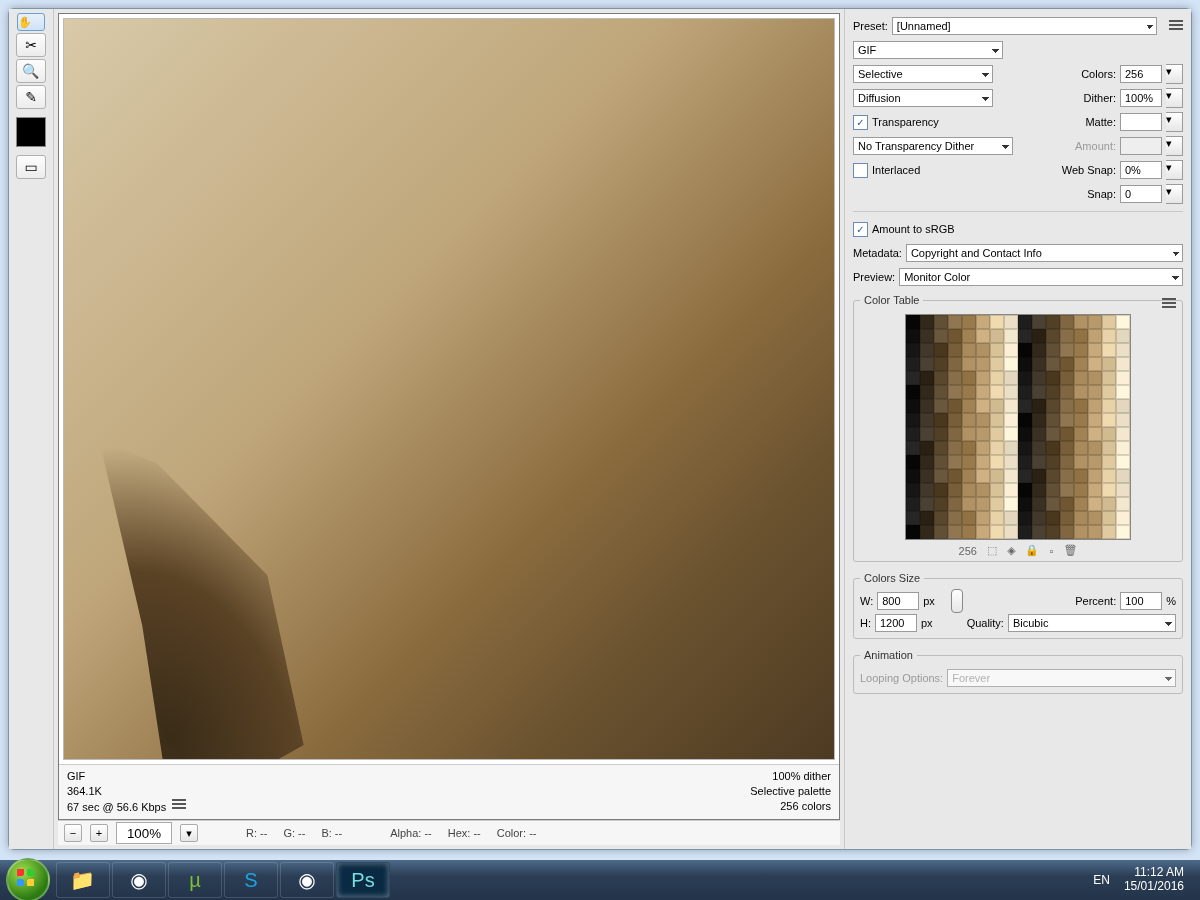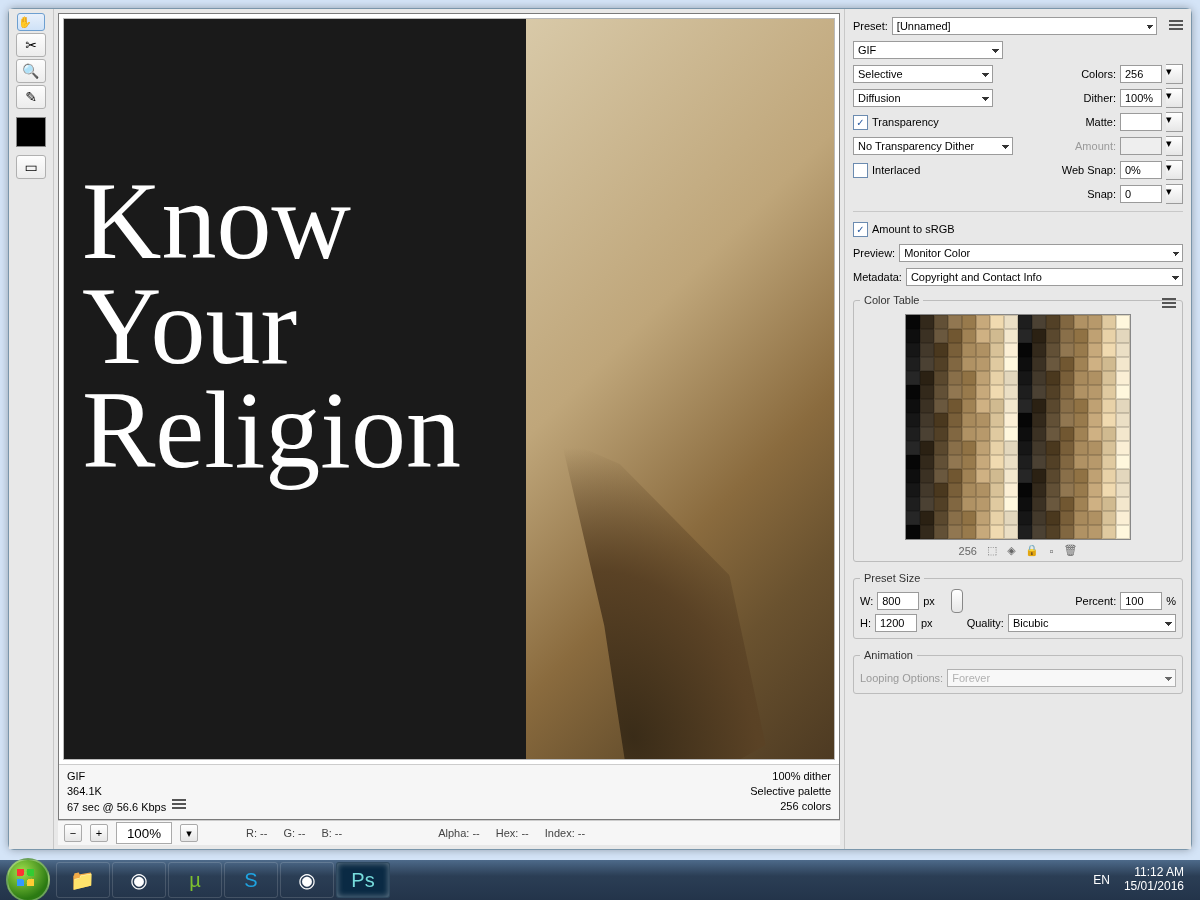--- a/index.html
+++ b/index.html
@@ -75,27 +75,20 @@
       <div class="tbtn">✂</div>
       <div class="tbtn">🔍</div>
       <div class="tbtn">✎</div>
       <div class="swatch"></div>
       <div class="tbtn" style="margin-top:6px">▭</div>
     </div>
 
     <div class="center">
       <div class="canvas-wrap">
         <div class="canvas">
-          <div class="canvas-left">
-            <div class="big-text">
-              <div>Know</div>
-              <div>Your</div>
-              <div>Religion</div>
-            </div>
-          </div>
           <div class="canvas-right">
               <div class="feather"></div>
             </div>
         </div>
         <div class="info-bar">
           <div class="col">
             <span>GIF</span>
             <span>364.1K</span>
             <span><span>67 sec @ 56.6 Kbps</span>&nbsp; <span class="flymenu"></span></span>
           </div>
@@ -109,24 +102,24 @@
       <div class="bottom-bar">
         <div class="mini">−</div>
         <div class="mini">+</div>
         <input class="zoombox" value="100%" style="">
         <div class="mini">▾</div>
         <div class="readouts">
           <span>R: --</span>
           <span>G: --</span>
           <span>B: --</span>
         </div>
-        <div class="readouts" style="margin-left:88px">
+        <div class="readouts" style="margin-left:40px">
           <span>Alpha: --</span>
           <span>Hex: --</span>
-          <span>Index: --</span>
+          <span>Color: --</span>
         </div>
       </div>
     </div>
 
     <div class="rpanel">
       <div class="row">
         <label>Preset:</label>
         <select class="sel wide"><option>[Unnamed]</option></select>
         <span class="flymenu" style="margin-left:8px"></span>
       </div>
@@ -171,26 +164,26 @@
           <div class="spin">▾</div>
       </div>
 
       <div style="height:1px;background:#c8c8c8;margin:4px 0"></div>
 
       <div class="row">
         <span class="check">✓</span>
         <label>Amount to sRGB</label>
       </div>
       <div class="row">
+        <label>Metadata:</label>
+        <select class="sel wide"><option>Copyright and Contact Info</option></select>
+      </div>
+      <div class="row">
         <label>Preview:</label>
         <select class="sel wide"><option>Monitor Color</option></select>
-      </div>
-      <div class="row">
-        <label>Metadata:</label>
-        <select class="sel wide"><option>Copyright and Contact Info</option></select>
       </div>
 
       <fieldset>
         <legend>Color Table</legend>
         <span class="flymenu" style="float:right;margin-top:-14px"></span>
         <div class="colortable" id="ct">
             <div style="background: rgb(6, 6, 6);"></div>
             <div style="background: rgb(51, 41, 27);"></div>
             <div style="background: rgb(98, 80, 54);"></div>
             <div style="background: rgb(145, 119, 81);"></div>
@@ -451,21 +444,21 @@
           <span>256</span>
           <span>⬚</span>
           <span>◈</span>
           <span>🔒</span>
           <span>▫</span>
           <span>🗑</span>
         </div>
       </fieldset>
 
       <fieldset>
-        <legend>Preset Size</legend>
+        <legend>Colors Size</legend>
         <div class="row">
           <label>W:</label>
           <input class="inp num" value="800" style="">
           <span>px</span>
           <span style="width:8px"></span>
           <div class="link-icon"></div>
           <label style="margin-left:auto">Percent:</label>
           <input class="inp num" value="100" style="">
           <span>%</span>
         </div>

